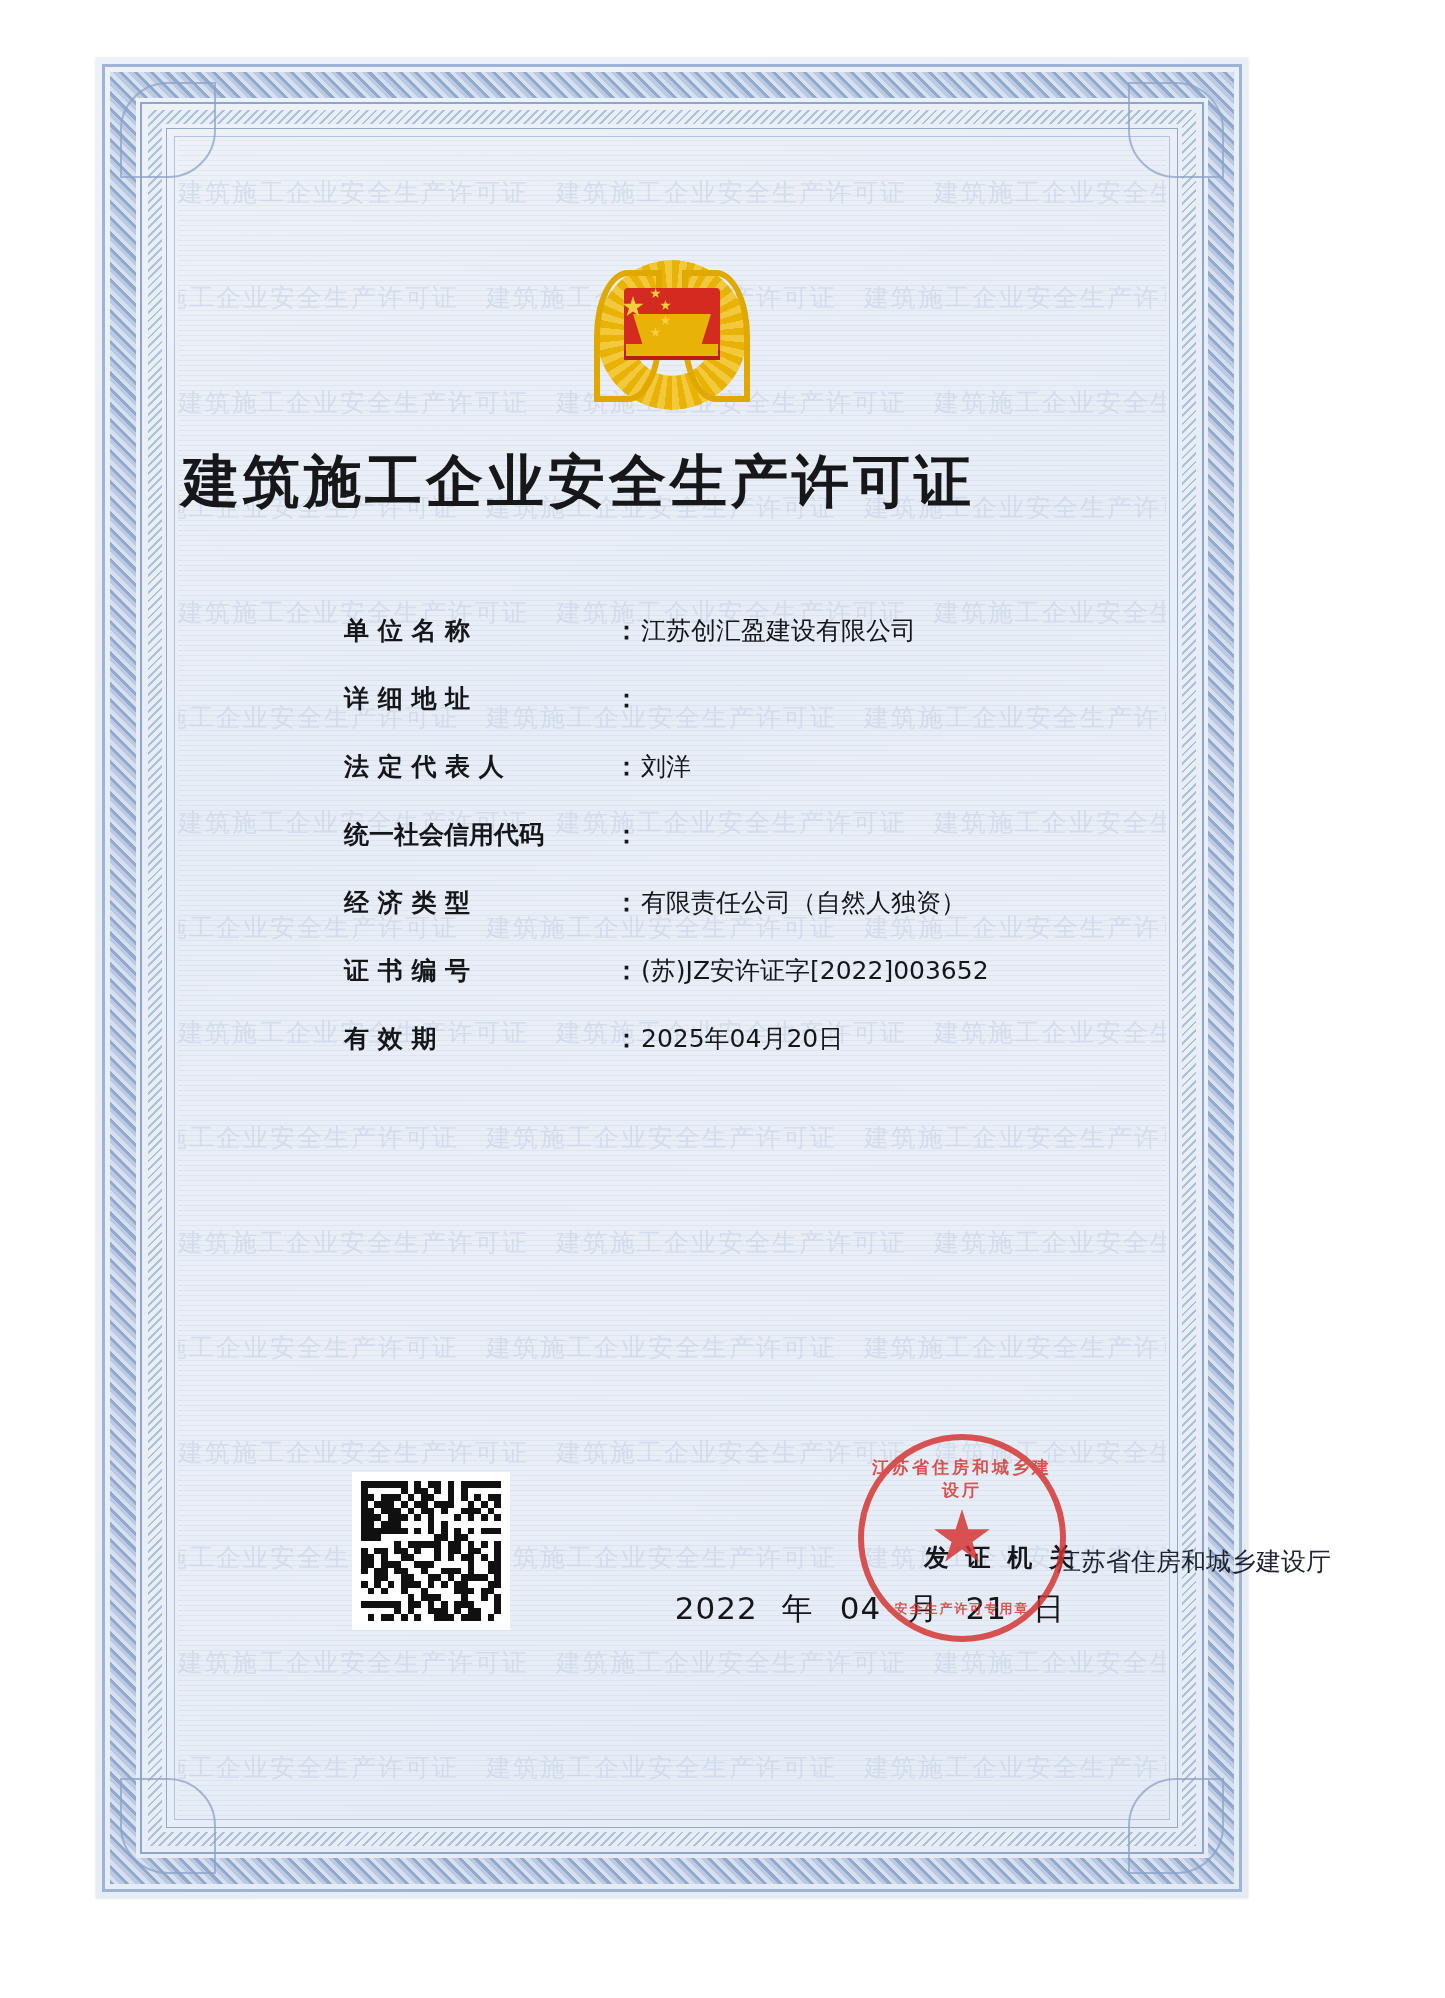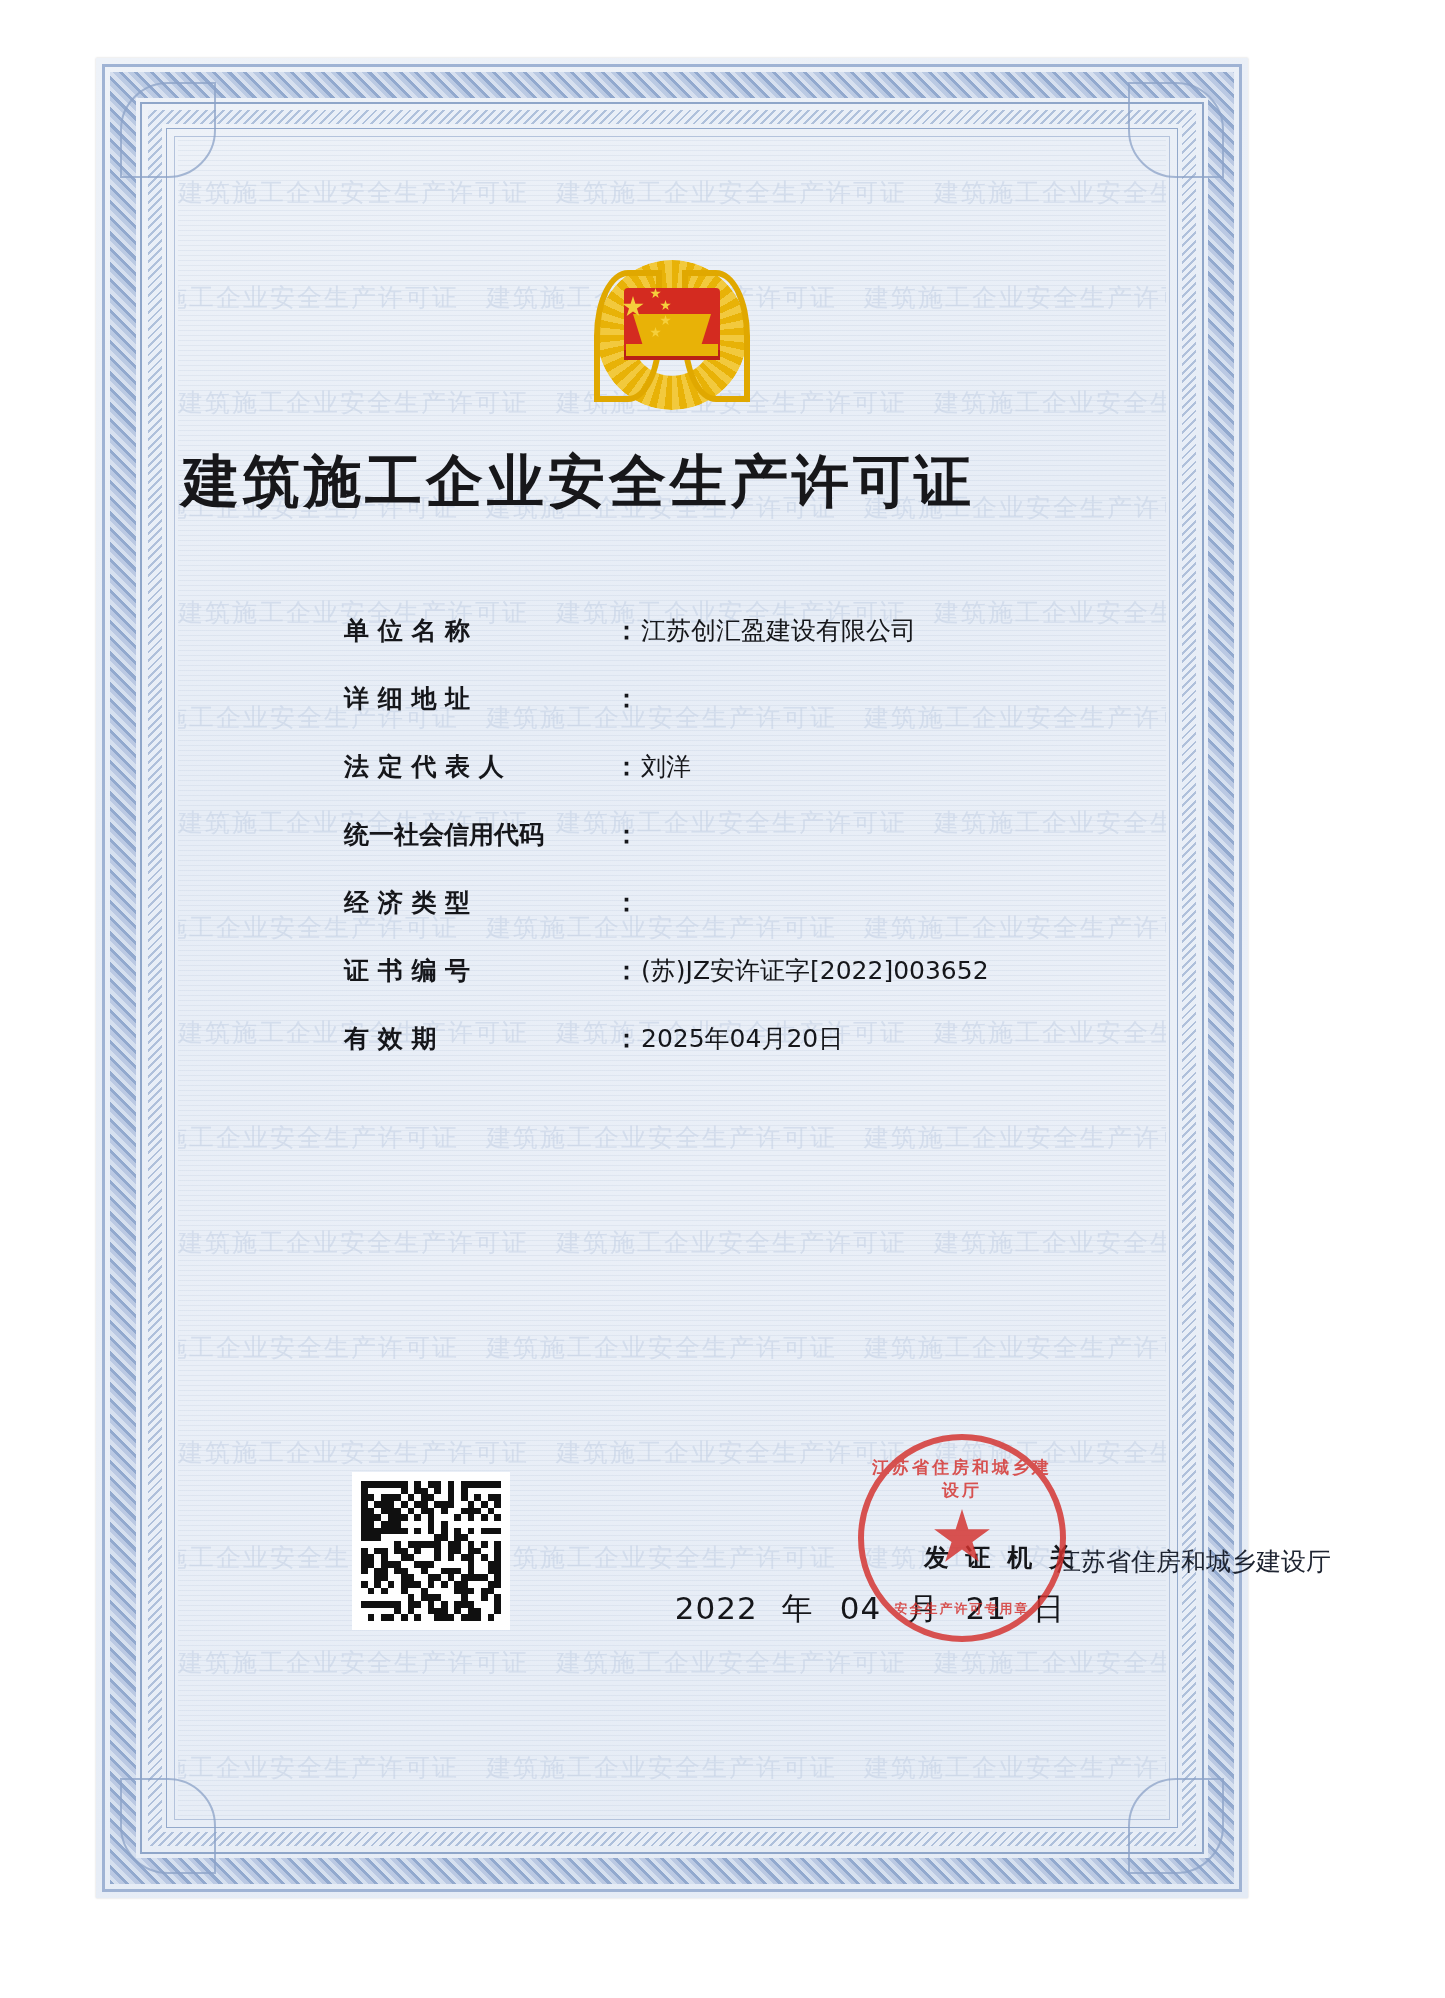--- a/index.html
+++ b/index.html
@@ -397,20 +397,21 @@
           <div class="field-colon">：</div>
           <div class="field-value">刘洋</div>
         </div>
         <div class="field-row">
           <div class="field-label">统一社会信用代码</div>
           <div class="field-colon">：</div>
         </div>
         <div class="field-row">
           <div class="field-label">经 济 类 型</div>
           <div class="field-colon">：</div>
+          <div class="field-value">有限责任公司（自然人独资）</div>
         </div>
         <div class="field-row">
           <div class="field-label">证 书 编 号</div>
           <div class="field-colon">：</div>
           <div class="field-value">(苏)JZ安许证字[2022]003652</div>
         </div>
         <div class="field-row">
           <div class="field-label">有 效 期</div>
           <div class="field-colon">：</div>
           <div class="field-value">2025年04月20日</div>

